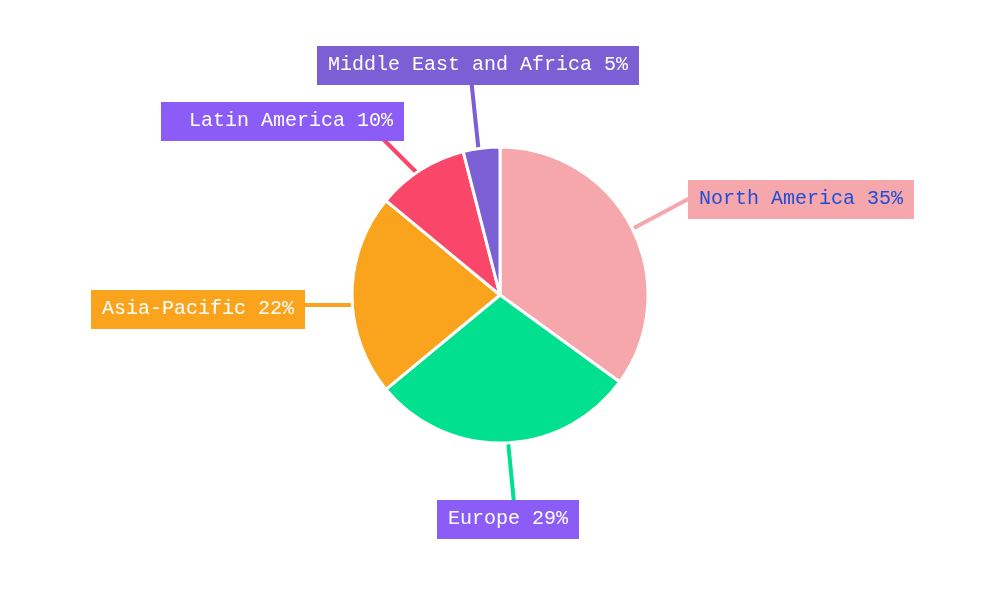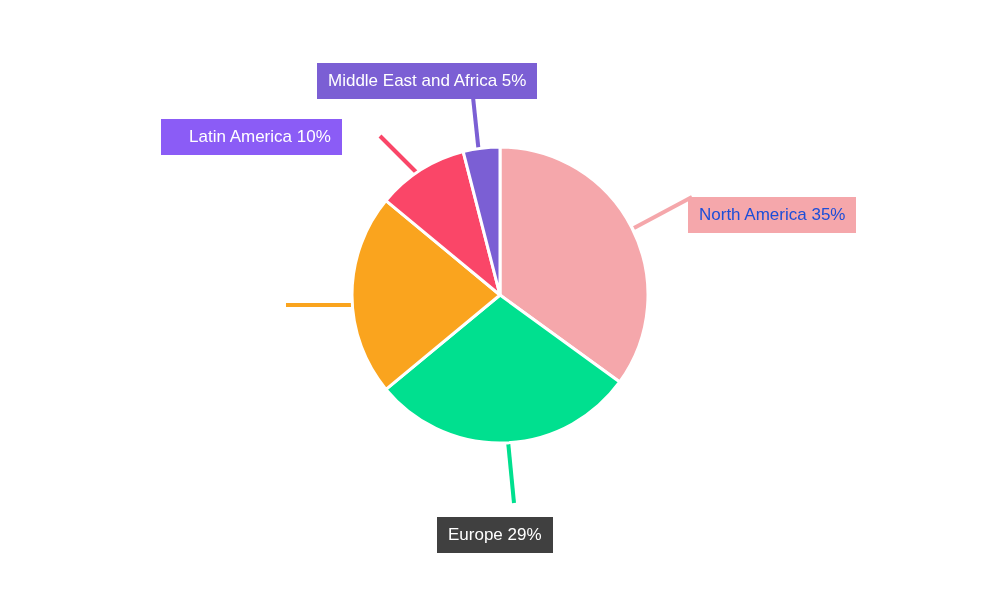--- a/index.html
+++ b/index.html
@@ -24,27 +24,26 @@
     position: absolute;
     left: 0;
     top: 0;
     width: 1000px;
     height: 600px;
     display: block;
   }
   .callout-label {
     position: absolute;
     color: #ffffff;
-    font-family: Liberation Sans, sans-serif;
-    font-size: 17px;
+    font-family: Liberation Mono, monospace;
+    font-size: 20px;
     line-height: 1;
     white-space: nowrap;
     padding: 9px 11px 10px 11px;
     box-sizing: border-box;
-    margin-top: 17px;
   }
   
   #label-north-america { left: 688px; top: 180px; }
   #label-europe        { left: 437px; top: 500px; }
   #label-asia-pacific  { left: 91px;  top: 290px; }
   #label-latin-america { left: 161px; top: 102px; }
   #label-mea           { left: 317px; top: 46px;  }
 </style>
 </head>
 <body>
@@ -68,24 +67,27 @@
       <path stroke="#ffffff" stroke-width="3" stroke-linejoin="round" d="M 500 295 L 385.96 389.34 A 148 148 0 0 1 385.96 200.66 Z" fill="#faa41e"></path>
       <path stroke="#ffffff" stroke-width="3" stroke-linejoin="round" d="M 500 295 L 385.96 200.66 A 148 148 0 0 1 463.19 151.65 Z" fill="#fa4668"></path>
       <path stroke="#ffffff" stroke-width="3" stroke-linejoin="round" d="M 500 295 L 463.19 151.65 A 148 148 0 0 1 500.00 147.00 Z" fill="#7b5fd4"></path>
     </g>
   </svg>
 
   <div class="callout-label" id="label-north-america" style="background: rgb(245, 167, 171); color: #1d4ed8;">
     <span>North America 35%</span>
   </div>
 
-  <div class="callout-label" id="label-europe" style="background: #404040; color: rgb(255, 255, 255);">
+  <div class="callout-label" id="label-europe" style="background: #8b5cf6; color: rgb(255, 255, 255);">
     <span>Europe 29%</span>
   </div>
 
+  <div class="callout-label" id="label-asia-pacific" style="background: rgb(250, 164, 30); color: rgb(255, 255, 255);">
+    <span>Asia-Pacific 22%</span>
+  </div>
 
   <div class="callout-label" id="label-latin-america" style="background: #8b5cf6; color: rgb(255, 255, 255); padding-left: 28px;">
     <span>Latin America 10%</span>
   </div>
 
   <div class="callout-label" id="label-mea" style="background: rgb(123, 95, 212); color: rgb(255, 255, 255);">
     <span>Middle East and Africa 5%</span>
   </div>
 
 </div>

